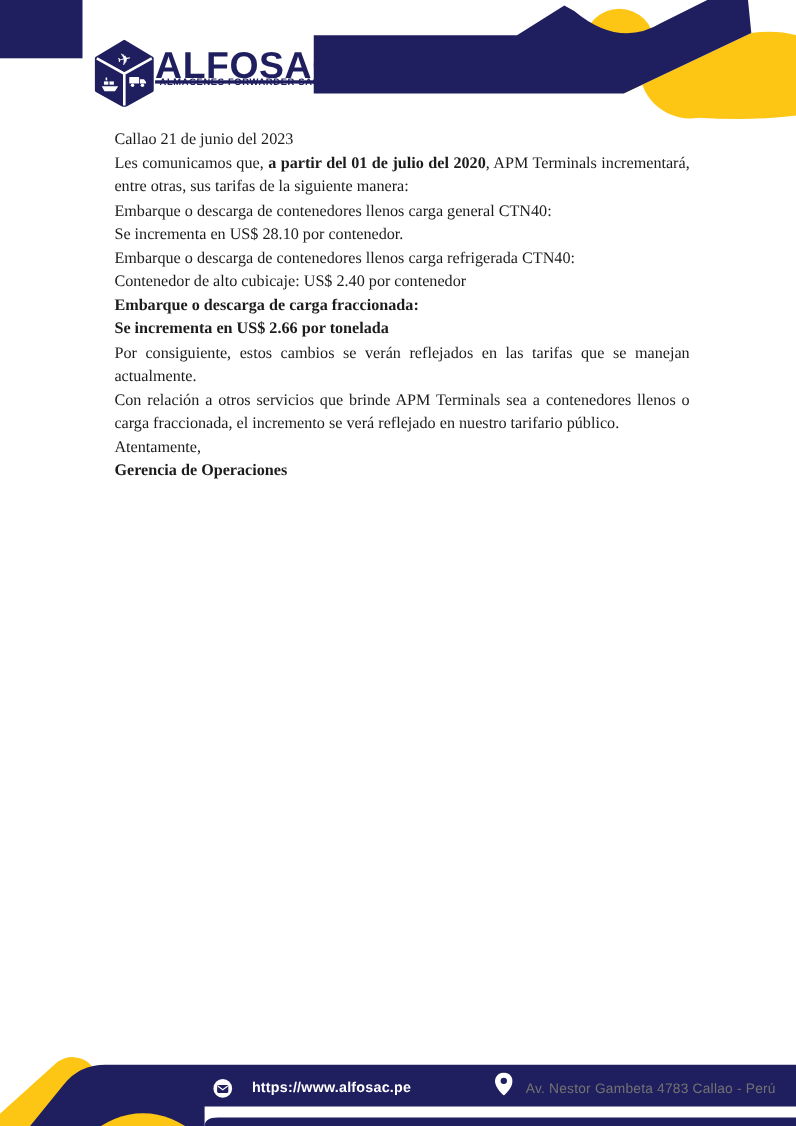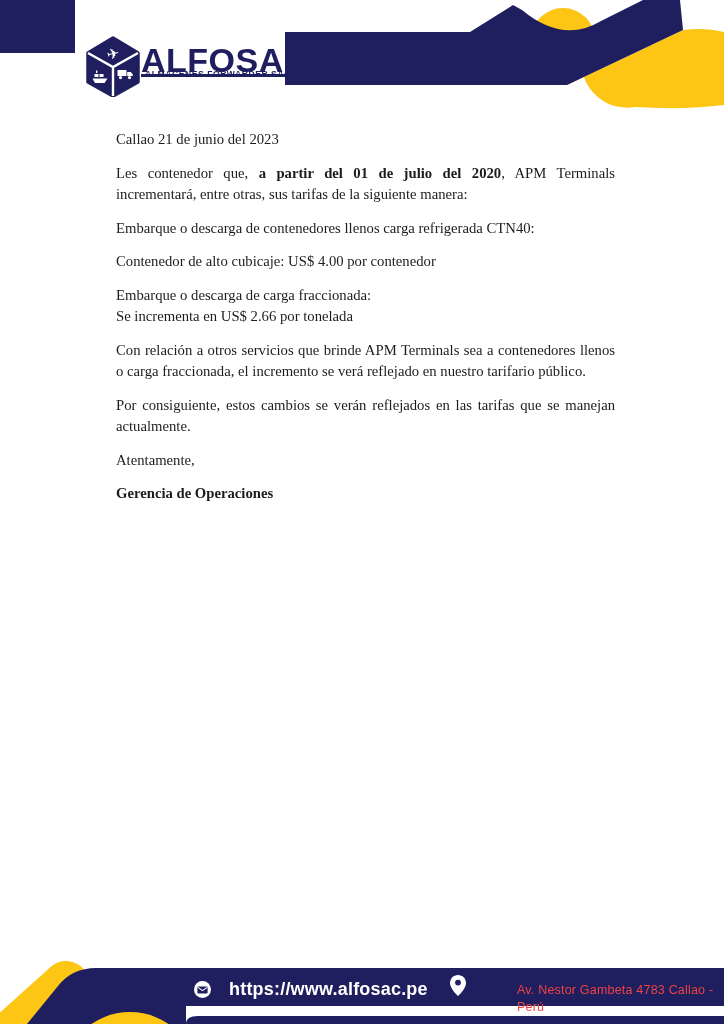--- a/index.html
+++ b/index.html
@@ -12,44 +12,44 @@
   .cube{left:84px;top:36px;}
   .brand{left:141px;top:43px;font-family:"Liberation Sans",sans-serif;font-weight:700;
          font-size:34px;line-height:1;color:#1f1e5e;letter-spacing:.5px;text-decoration:underline;}
   .brand-sub{left:145px;top:70px;font-family:"Liberation Sans",sans-serif;font-weight:700;
          font-size:8.5px;line-height:1;color:#1f1e5e;letter-spacing:.6px;}
   .deco-tr{left:285px;top:0;}
 
   
   .content{left:104px;top:117px;width:523px;display:flow-root;
            font-size:14.7px;line-height:21.5px;color:#1c1c1c;}
-  .content p{margin:12px;}
+  .content p{margin:0;}
   .just{text-align:justify;}
   .ln{display:block;}
   .ln:empty{display:none;}
   .mt-salutation{margin-top:22.5px;}
   .mt-intro{margin-top:10.5px;}
   .mt-item1{margin-top:25px;}
   .mt-item2{margin-top:10px;}
   .mt-item3{margin-top:9px;}
-  .mt-item4{margin-top:10.5px;}
+  .mt-item4{margin-top:10.5px;font-weight:bold;}
   .mt-consequence{margin-top:24px;}
   .mt-relation{margin-top:8px;}
   .mt-closing{margin-top:27px;}
   .mt-signature{margin-top:10.5px;font-weight:bold;}
 
   
   .deco-footer{left:0;top:940px;}
   .f-icon-circle{left:194px;top:981px;width:17px;height:17px;border-radius:50%;
                  background:#fff;display:flex;align-items:center;justify-content:center;}
-  .f-web{left:229px;top:980px;font-family:"Liberation Sans",sans-serif;font-size:18px;
+  .f-web{left:229px;top:980px;font-family:"Liberation Sans",sans-serif;font-size:13px;
          line-height:18px;color:#ffffff;font-weight:600;letter-spacing:.2px;}
   .f-pin{left:450px;top:975px;}
   .f-addr{left:478px;top:982px;font-family:"Liberation Sans",sans-serif;font-size:12.5px;
-          line-height:17px;color:#ef4444;font-weight:400;letter-spacing:.2px;margin-left:39px;}
+          line-height:17px;color:#737373;font-weight:400;letter-spacing:.2px;}
 </style>
 </head>
 <body>
 
 <header>
   <div class="abs bar-left"></div>
 
   <svg class="abs cube" width="58" height="61" viewBox="0 0 58 61">
     <polygon points="29,2 54,17 54,46 29,60 4,46 4,17" fill="#1f1e5e" stroke="#1f1e5e" stroke-width="3.5" stroke-linejoin="round"></polygon>
     <path d="M4,17 L29,31 L54,17 M29,31 L29,60" stroke="#ffffff" stroke-width="2.4" fill="none"></path>
@@ -77,40 +77,44 @@
     <circle cx="278" cy="40" r="32" fill="#fdc514"></circle>
     <path d="M282,85 L398,30 Q420,27 439,32 L439,105 Q400,110 350,107 A46,46 0 0 1 297,70 Z" fill="#fdc514"></path>
     <path d="M0,32 L185,32 L228,5 L237,10 Q278,44 316,21 L358,0 L395,0 L398,30 L282,85 L0,85 Z" fill="#1f1e5e"></path>
   </svg>
 </header>
 
 <main class="abs content">
   <p>Callao 21 de junio del 2023</p>
 
 
-  <p class="just mt-intro"><span>Les contenedor que, </span><b>a partir del 01 de julio del 2020</b><span>, APM Terminals incrementará, entre otras, sus tarifas de la siguiente manera:</span></p>
+  <p class="just mt-intro"><span>Les comunicamos que, </span><b>a partir del 01 de julio del 2020</b><span>, APM Terminals incrementará, entre otras, sus tarifas de la siguiente manera:</span></p>
 
+  <p class="mt-item1">
+    <span class="ln">Embarque o descarga de contenedores llenos carga general CTN40:</span>
+    <span class="ln">Se incrementa en US$ 28.10 por contenedor.</span>
+  </p>
 
   <p class="mt-item2">
     <span class="ln">Embarque o descarga de contenedores llenos carga refrigerada CTN40:</span>
   </p>
 
   <p class="mt-item3">
-    <span class="ln">Contenedor de alto cubicaje: US$ 4.00 por contenedor</span>
+    <span class="ln">Contenedor de alto cubicaje: US$ 2.40 por contenedor</span>
 
   </p>
 
   <p class="mt-item4">
     <span class="ln">Embarque o descarga de carga fraccionada:</span>
     <span class="ln">Se incrementa en US$ 2.66 por tonelada</span>
   </p>
 
+  <p class="just mt-consequence">Por consiguiente, estos cambios se verán reflejados en las tarifas que se manejan actualmente.</p>
+
   <p class="just mt-relation">Con relación a otros servicios que brinde APM Terminals  sea a contenedores llenos o carga fraccionada, el incremento se verá reflejado en nuestro tarifario público.</p>
-
-  <p class="just mt-consequence">Por consiguiente, estos cambios se verán reflejados en las tarifas que se manejan actualmente.</p>
 
   <p class="mt-closing">Atentamente,</p>
 
   <p class="mt-signature">Gerencia de Operaciones</p>
 </main>
 
 <footer>
   <svg class="abs deco-footer" width="724" height="84" viewBox="0 0 724 84">
     <g transform="rotate(-42 66 44)">
       <rect x="-92" y="21" width="181" height="46" rx="23" fill="#fdc514"></rect>

